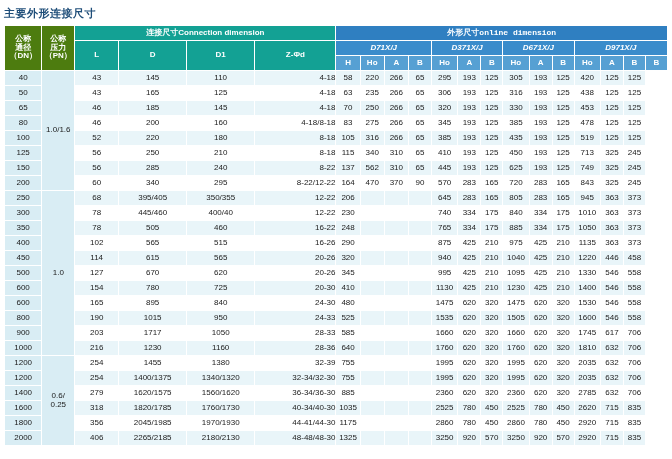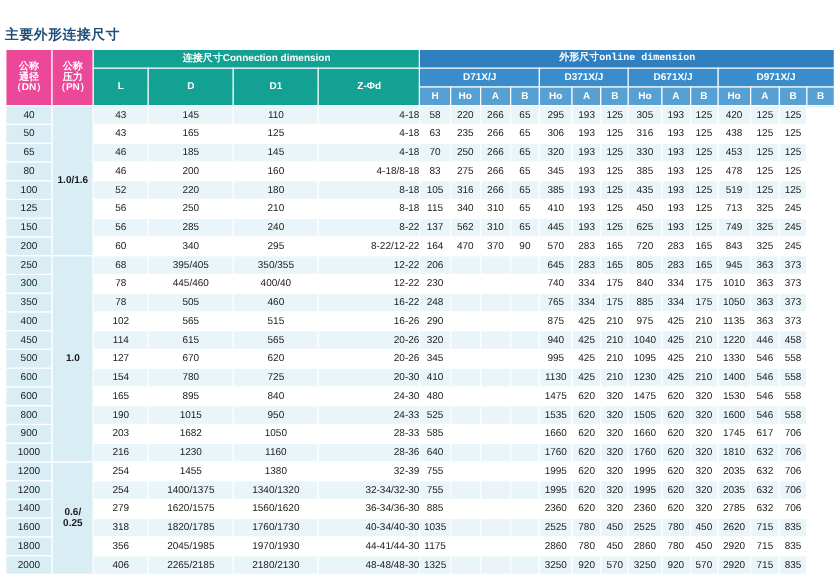--- a/index.html
+++ b/index.html
@@ -1,36 +1,36 @@
 <!DOCTYPE html>
 <html><head>
 <meta charset="utf-8">
 <style>
   html,body{margin:0;padding:0;background:#ffffff;}
   body{width:672px;height:459px;font-family:"Liberation Sans",sans-serif;overflow:hidden;}
   #title{
     font-size:11px;font-weight:bold;color:#1f4e79;
-    padding:6px 0 4px 4px;letter-spacing:0.5px;margin-top:14px;
+    padding:6px 0 4px 4px;letter-spacing:0.5px;
   }
   table{border-collapse:collapse;width:664px;margin-left:4px;table-layout:fixed;}
   th,td{
     font-size:8px;text-align:center;vertical-align:middle;
     border:1px solid #ffffff;padding:0;height:14px;line-height:1.05;
   }
   
   thead th{color:#ffffff;font-weight:bold;}
-  .h-green{background:#ec4899;}
+  .h-green{background:#4d7c0f;}
   .h-green2{background:#13a194;}
   .h-blue{background:#2f7fc1;font-family:Liberation Mono, monospace;}
-  .h-blue2{background:#3a8ccb;}
+  .h-blue2{background:#3a8ccb;font-style:italic;}
   .h-sub{background:#56a0d3;}
   
   tbody td{color:#1a1a1a;}
   .c-left{background:#d9edf4;margin-top:24px;}
-  .c-merge{background:#d9edf4;font-weight:bold;}
+  .c-merge{background:#d9edf4;font-weight:normal;}
   td.band-a{background:#e9f5f9;}
   td.band-b{background:#ffffff;}
   .nowrap{white-space:nowrap;text-align:right;}
 </style>
 </head>
 <body>
 
 <div id="title">主要外形连接尺寸</div>
 
 <table>
@@ -441,21 +441,21 @@
         <td class="band-a">1505</td>
         <td class="band-a">620</td>
         <td class="band-a">320</td>
         <td class="band-a">1600</td>
         <td class="band-a">546</td>
         <td class="band-a">558</td>
       </tr>
       <tr>
         <td class="c-left">900</td>
         <td class="band-b">203</td>
-        <td class="band-b">1682</td>
+        <td class="band-b">1717</td>
         <td class="band-b">1050</td>
         <td class="band-b nowrap">28-33</td>
         <td class="band-b">585</td>
         <td class="band-b"></td>
         <td class="band-b"></td>
         <td class="band-b"></td>
         <td class="band-b">1660</td>
         <td class="band-b">620</td>
         <td class="band-b">320</td>
         <td class="band-b">1660</td>

